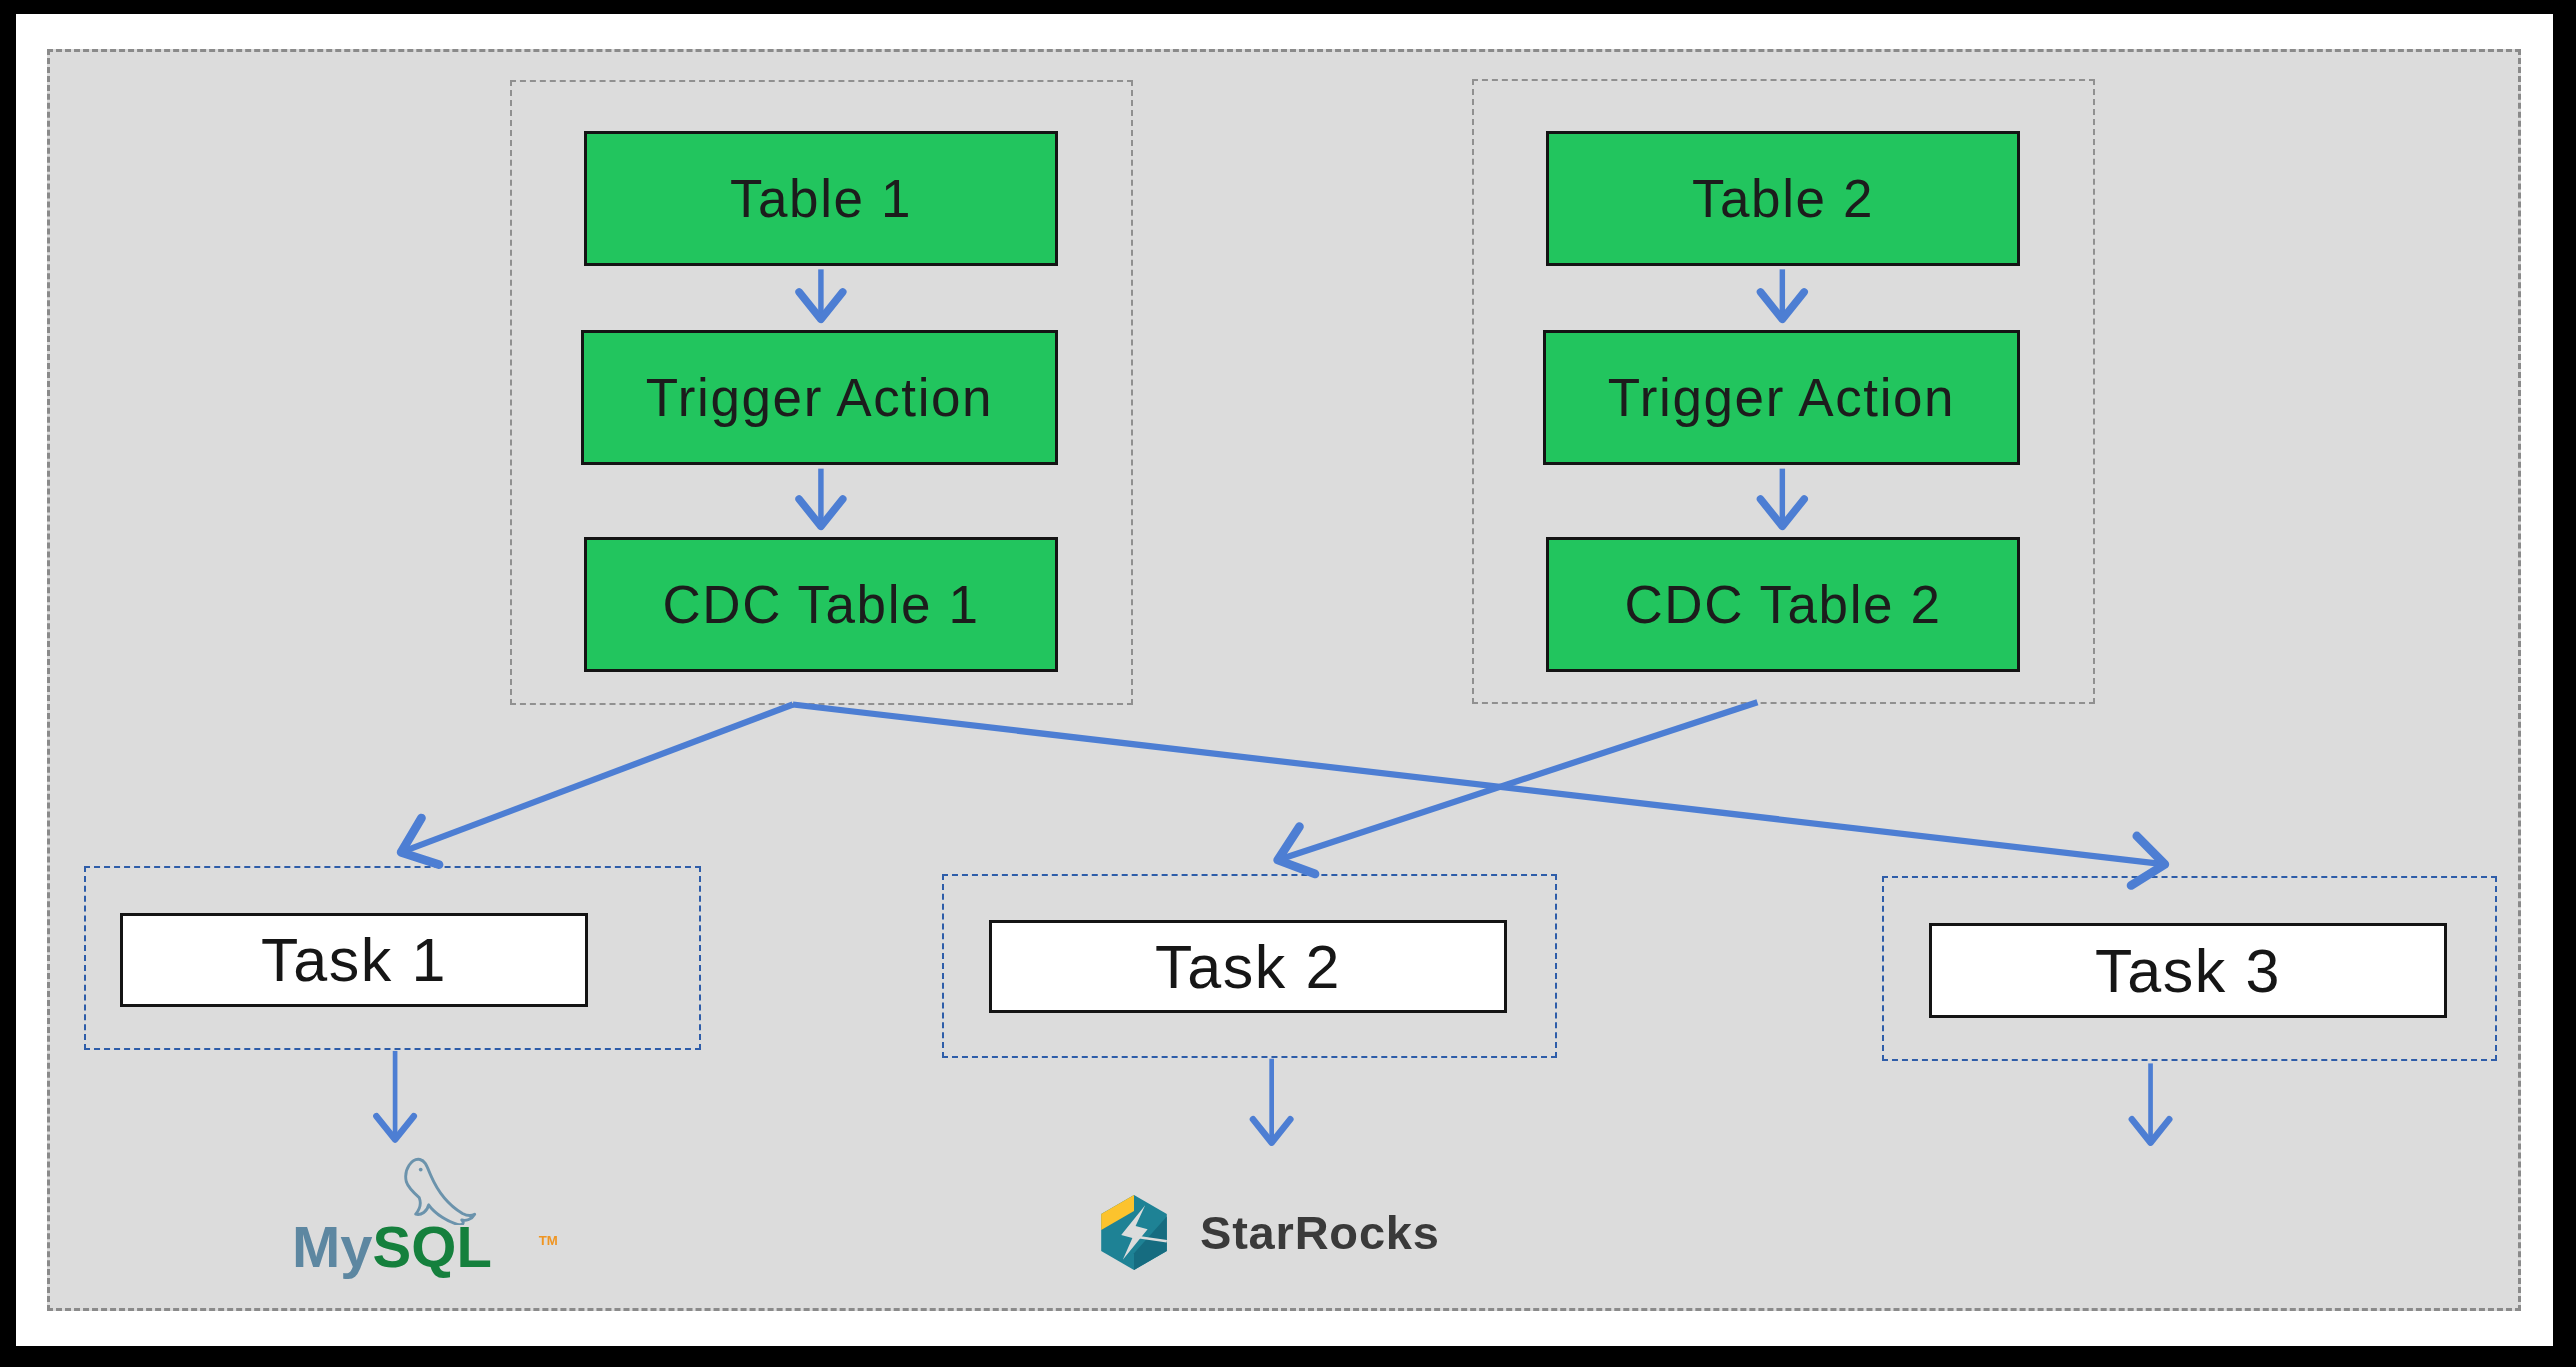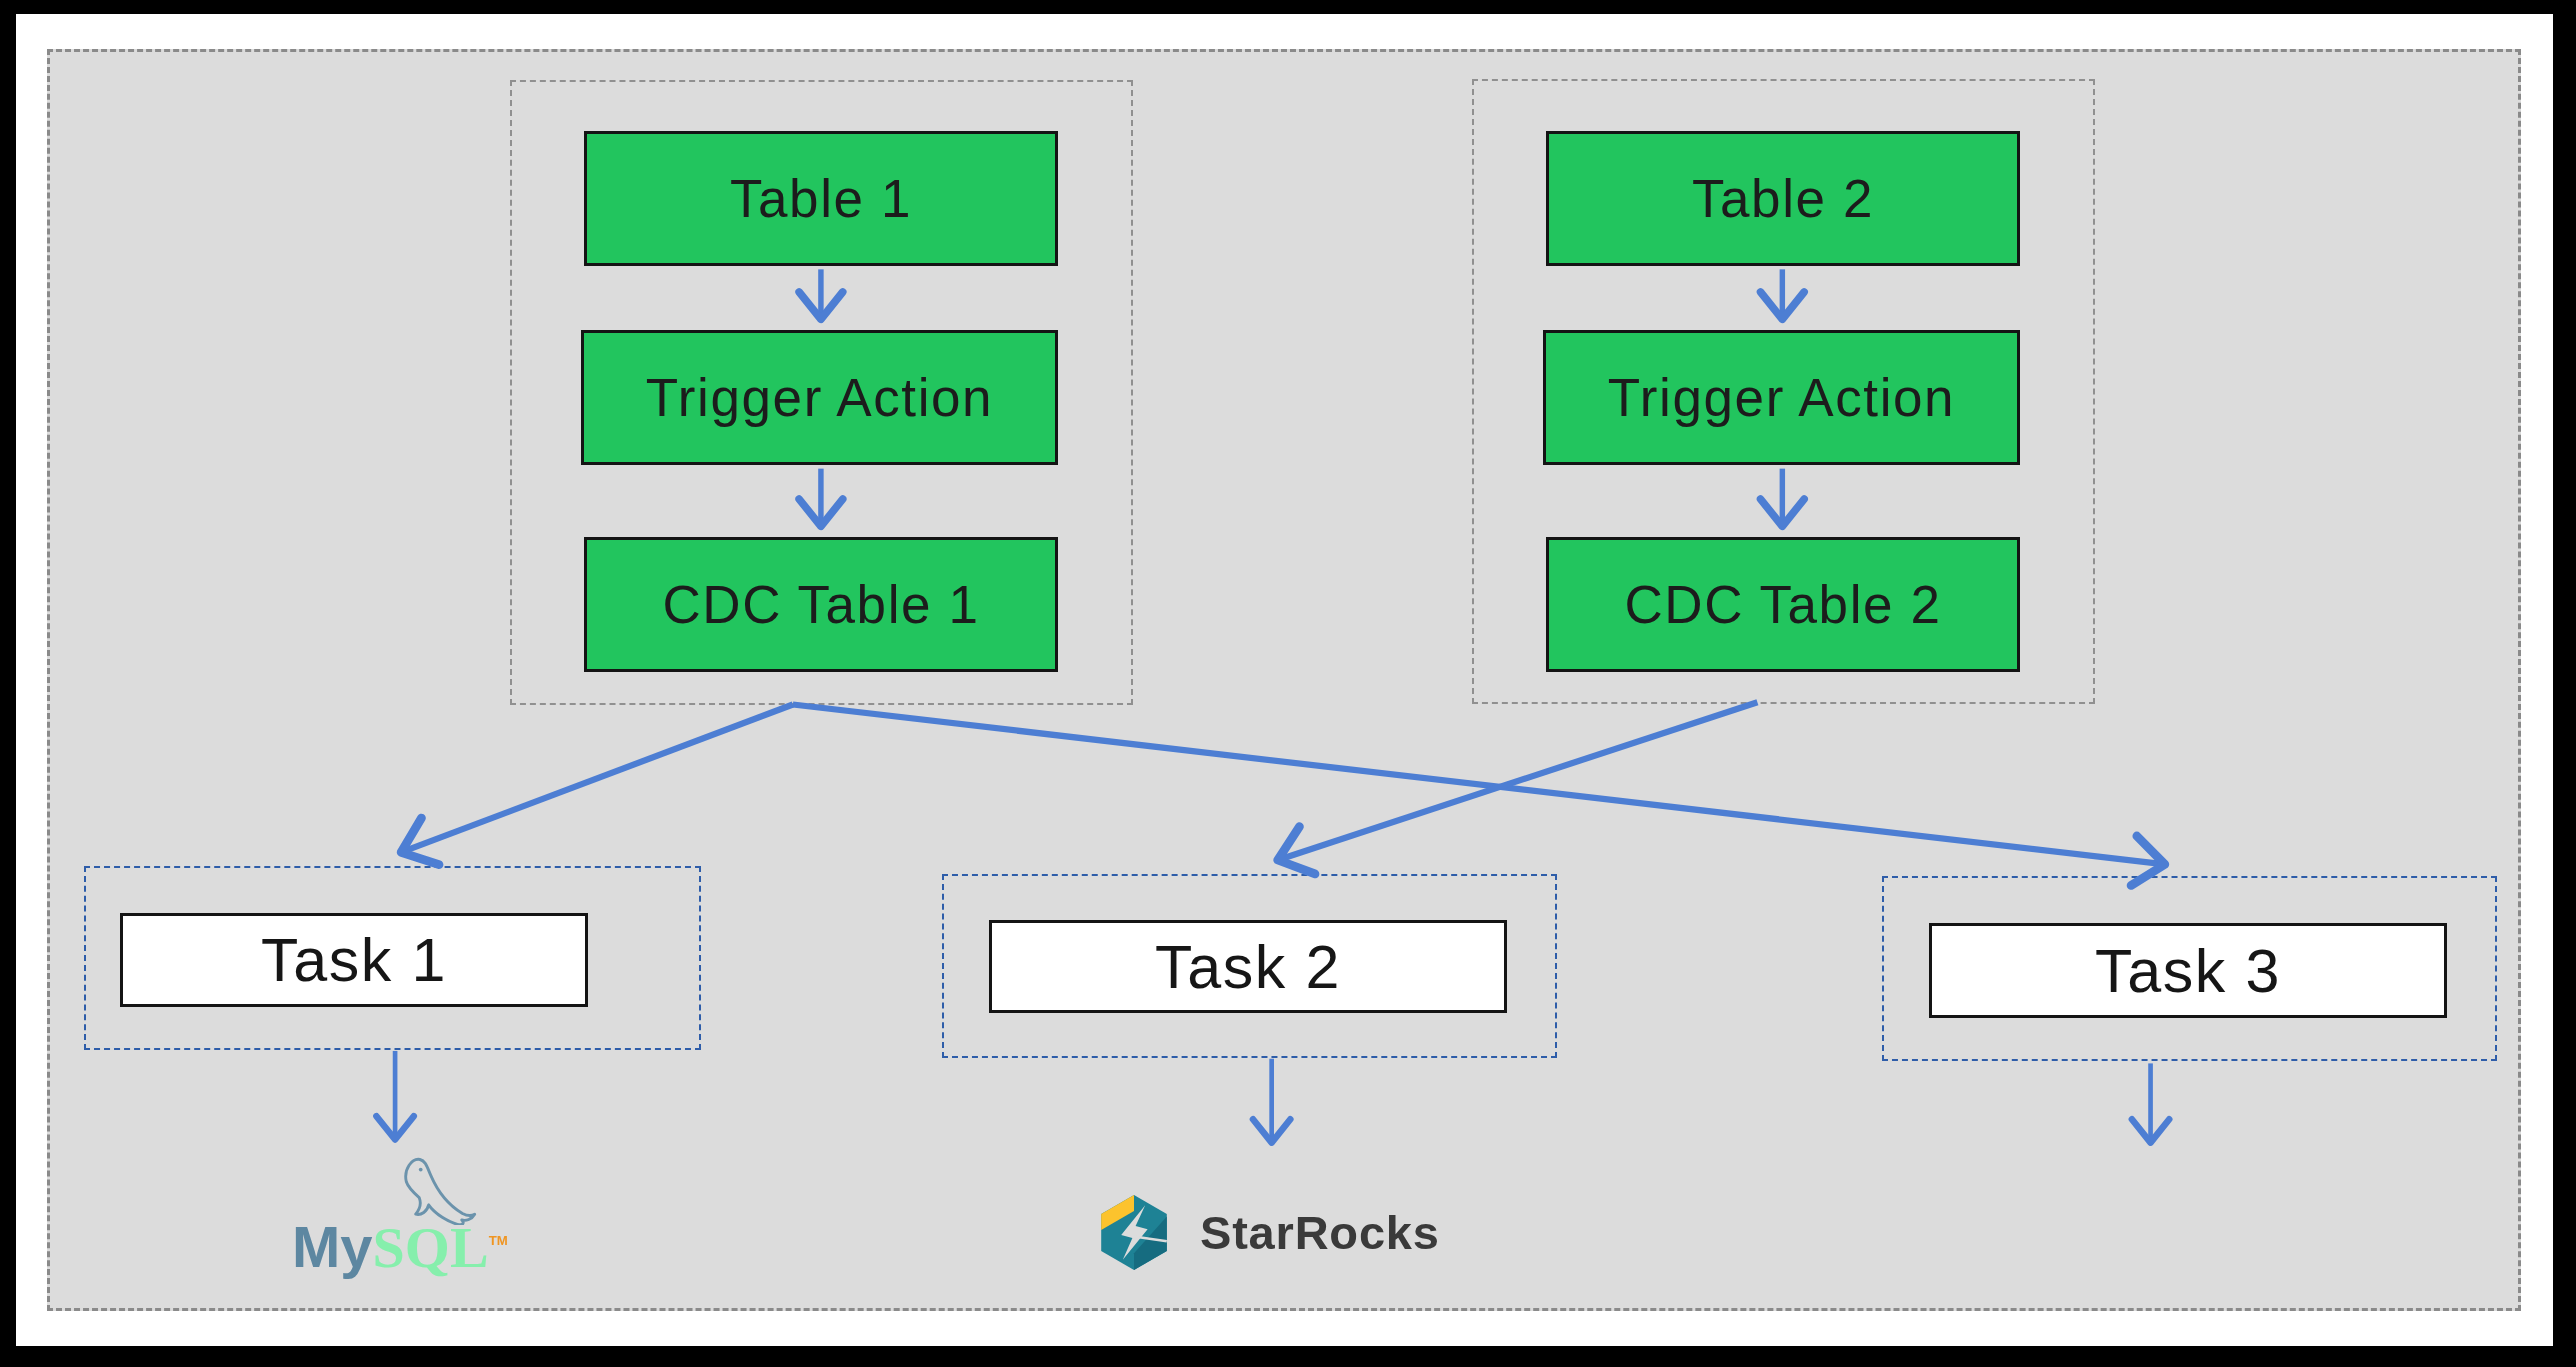--- a/index.html
+++ b/index.html
@@ -46,22 +46,22 @@
   .wires { position:absolute; left:0; top:0; width:2576px; height:1367px; pointer-events:none; }
 
   
   .mysql-logo { position:absolute; left:292px; top:1153px; width:202px; height:128px; }
   .mysql-dolphin { position:absolute; left:92px; top:0; width:95px; height:72px; }
   .mysql-word {
     position:absolute; left:0; top:65px; width:187px; text-align:center;
     font-size:58px; font-weight:700; line-height:1; white-space:nowrap;
   }
   .mysql-my  { color:#5d87a1; }
-  .mysql-sql { color:#86efac;font-family:Liberation Serif, serif; }
-  .mysql-tm  { color:#ef9522; font-size:13.2px; vertical-align:22px; letter-spacing:0; }
+  .mysql-sql { color:#15803d; }
+  .mysql-tm  { color:#ef9522; font-size:13.2px; vertical-align:22px; letter-spacing:0;margin-left:47px; }
   .starrocks-logo {
     position:absolute; left:1098px; top:1192px; width:436px; height:81px;
     display:flex; align-items:center; gap:30px;
   }
   .starrocks-text { font-size:47px; font-weight:700; color:#3a3a3a; letter-spacing:0.8px; white-space:nowrap; }
   .kafka-logo {
     position:absolute; left:2057px; top:1188px; width:265px; height:89px;
     display:flex; align-items:center; gap:12.5px;
   }
   .kafka-text { font-size:50px; font-weight:700; color:#131313; letter-spacing:0.8px; white-space:nowrap; }

